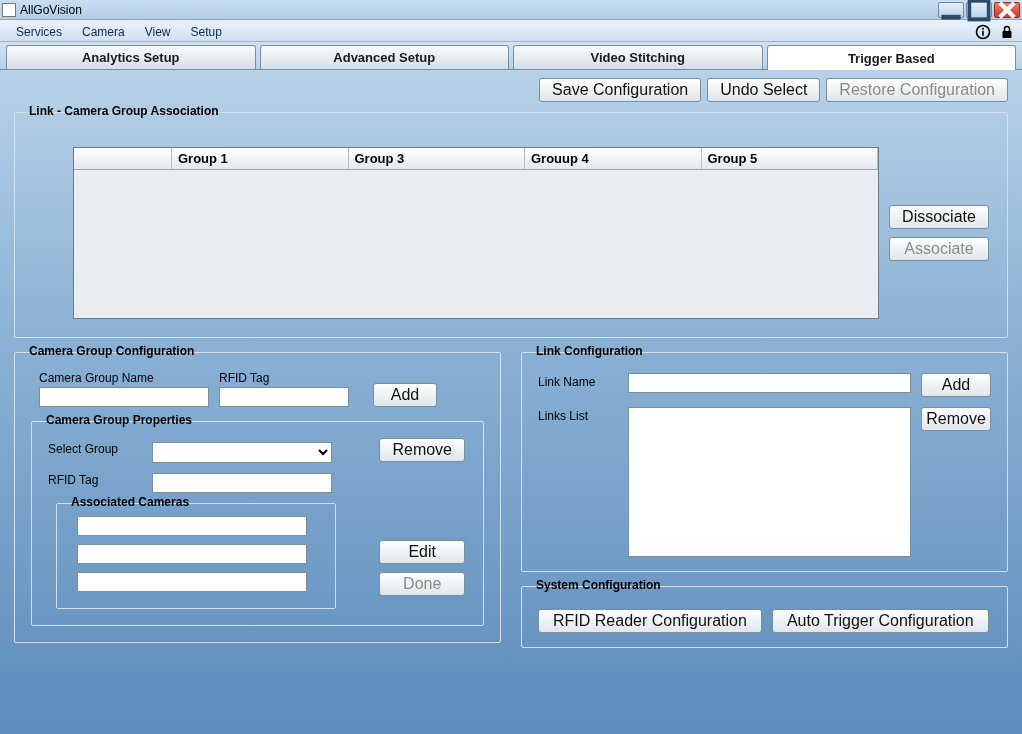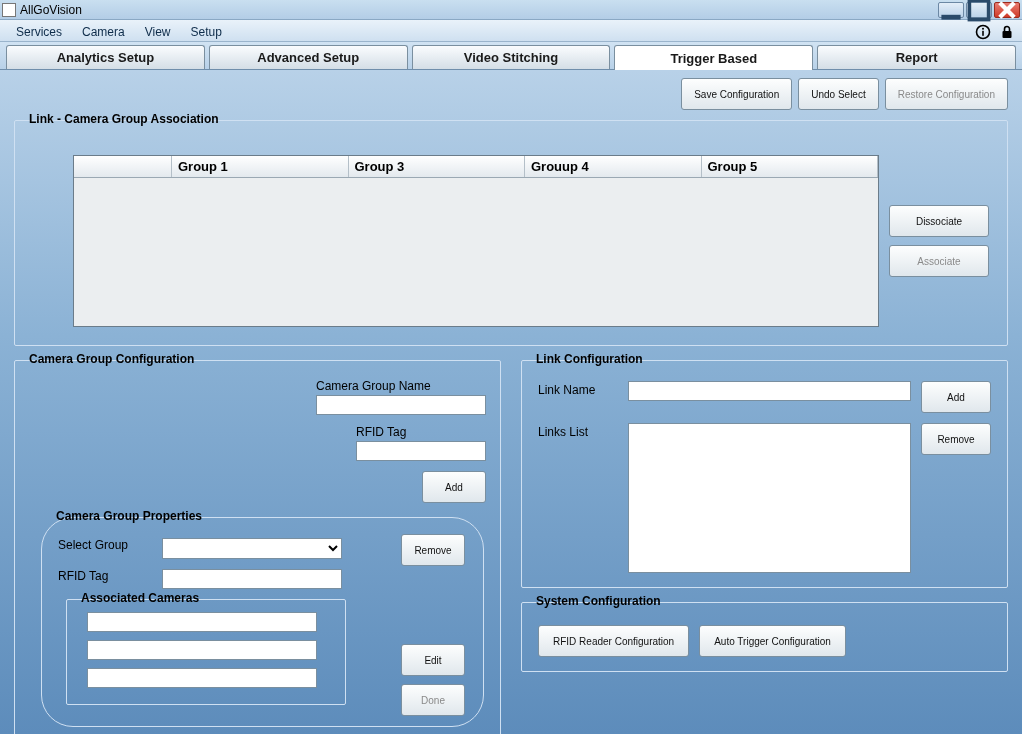--- a/index.html
+++ b/index.html
@@ -110,27 +110,27 @@
 
   
   .top-actions {
     display: flex;
     justify-content: flex-end;
     gap: 6px;
     margin-bottom: 10px;
   }
 
   .btn {
-    height: 32px;
+    height: 24px;
     padding: 0 12px;
     border: 1px solid #7a8f9f;
     border-radius: 3px;
     background: linear-gradient(to bottom, #fdfefe, #e0e7ec);
     cursor: pointer;
-    font-size: 10px;
+    font-size: 16px;
     color: #111;
     display: inline-flex; align-items: center; justify-content: center;
   }
   .btn.disabled {
     color: #8a8a8a;
     cursor: default;
   }
   .btn.small { min-width: 64px; }
 
   
@@ -203,37 +203,35 @@
     align-items: flex-start;
   }
   .col-left { flex: 1; }
   .col-right { flex: 1; display: flex; flex-direction: column; gap: 14px; }
 
   .cgconf .row1 {
     display: flex;
     align-items: flex-end;
     gap: 10px;
     padding: 4px 4px 10px 14px;
-    flex-direction: column;
   }
   .field-col { display: flex; flex-direction: column; gap: 2px; }
   .field-label { font-size: 12px; color: #000; }
   input[type="text"], .tbox, select {
     height: 20px;
     border: 1px solid #7a8f9f;
     background: #fff;
     padding: 0 4px;
     font-size: 12px;
     font-family: inherit;
   }
   select { padding: 0 2px; height: 21px; }
 
   .cgprops {
-    margin: 4px 6px 6px 16px;
-    border-radius: 32px;
+    margin: 4px 6px 6px 6px;
   }
   .cgprops .prop-row {
     display: flex;
     align-items: flex-start;
     gap: 10px;
     padding: 6px 6px 4px 6px;
   }
   .cgprops .prop-label { width: 94px; font-size: 12px; }
   .cgprops .prop-ctrl { width: 180px; }
 
@@ -329,21 +327,20 @@
         <path d="M5.5 7 V5 a2.5 2.5 0 0 1 5 0 V7" fill="none" stroke="#000" stroke-width="1.6"></path>
       </svg>
   </div>
 </div>
 
 <div class="tabs-row">
   <div class="tab">Analytics Setup</div>
   <div class="tab">Advanced Setup</div>
   <div class="tab">Video Stitching</div>
   <div class="tab active">Trigger Based</div>
-  <div class="tab">Report</div>
 </div>
 
 <div class="content">
 
   <div class="top-actions">
     <div class="btn">Save Configuration</div>
     <div class="btn">Undo Select</div>
     <div class="btn disabled">Restore Configuration</div>
   </div>
 

